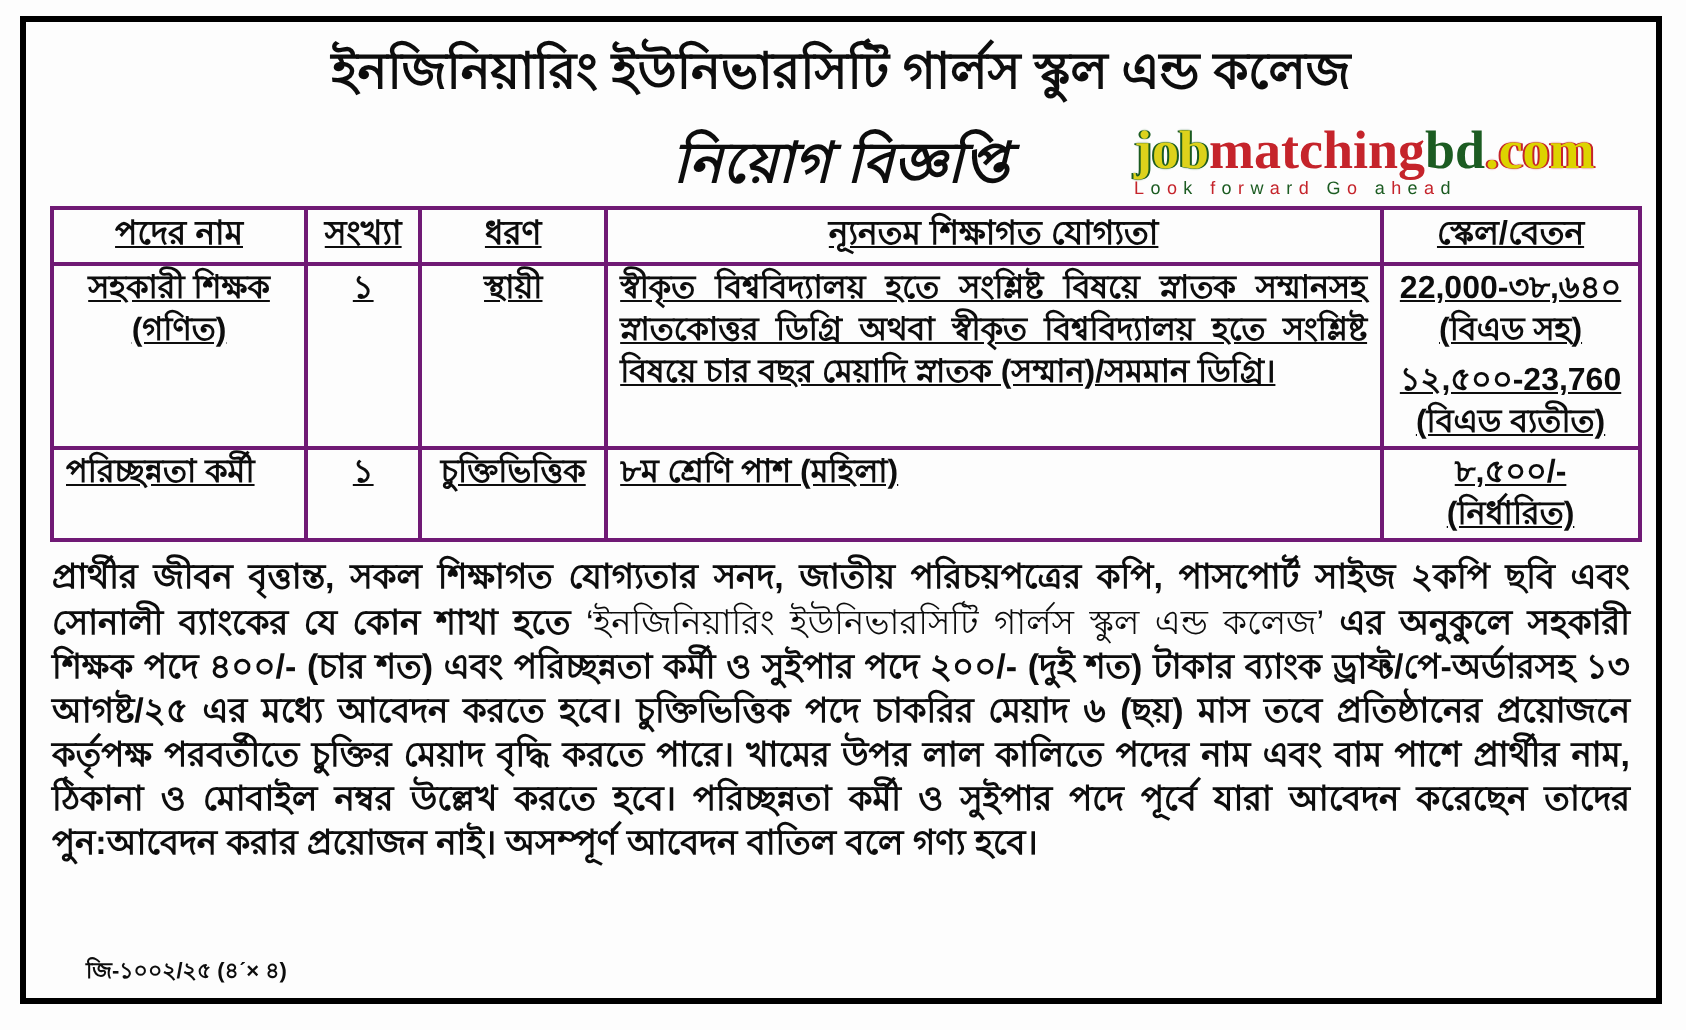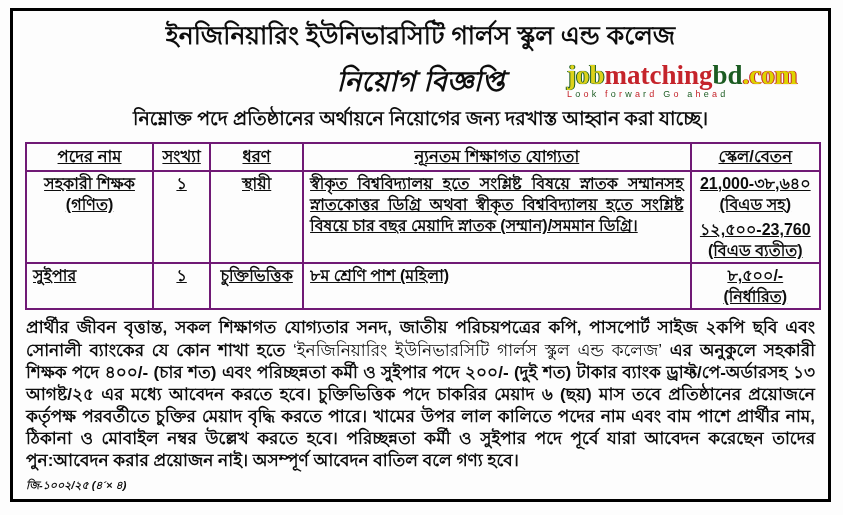--- a/index.html
+++ b/index.html
@@ -31,41 +31,40 @@
   .col-qual  { width:48.8%; }
   .col-sal   { width:16.3%; }
   .th-center, .td-center { text-align:center; }
   .th-left { text-align:center; }
   .qual-justify { text-align:justify; }
   .sal-cell { text-align:center; font-weight:700; }
   .sal-cell .sal-gap { margin-top:4px; }
 
   .body-text { font-size:17px; font-weight:600; text-align:justify; line-height:1.3; margin:7px 1px 0; }
   .body-highlight { font-weight:400; }
-  .ref { position:absolute; left:13px; bottom:3px; font-size:11px; font-weight:600;font-style:italic; }
+  .ref { position:absolute; left:30px; bottom:3px; font-size:11px; font-weight:600; }
 </style>
 </head>
 <body>
 
 <div class="page">
   <div class="frame">
 
     <div class="org-name">ইনজিনিয়ারিং ইউনিভারসিটি গার্লস স্কুল এন্ড কলেজ</div>
 
     <div class="notice-row">
       <div class="notice-title">নিয়োগ বিজ্ঞপ্তি</div>
       <div class="logo">
         <div class="logo-main">
           <span class="lg-job">job</span><span class="lg-match">matching</span><span class="lg-bd">bd</span><span class="lg-com">.com</span>
         </div>
         <div class="logo-tagline"><span style="color:#c5242b">L</span><span style="color:#1c5c22">o</span><span style="color:#c5242b">o</span><span style="color:#1c5c22">k</span>&nbsp;<span style="color:#c5242b">f</span><span style="color:#1c5c22">o</span><span style="color:#c5242b">r</span><span style="color:#1c5c22">w</span><span style="color:#c5242b">a</span><span style="color:#1c5c22">r</span><span style="color:#c5242b">d</span>&nbsp;<span style="color:#1c5c22">G</span><span style="color:#c5242b">o</span>&nbsp;<span style="color:#1c5c22">a</span><span style="color:#c5242b">h</span><span style="color:#1c5c22">e</span><span style="color:#c5242b">a</span><span style="color:#1c5c22">d</span></div>
       </div>
     </div>
 
-    <div class="intro"><span>নিম্নোক্ত পদে প্রতিষ্ঠানের অর্থায়নে নিয়োগের জন্য দরখাস্ত আহ্বান করা যাচ্ছে।</span></div>
 
     <table class="jobs">
       <colgroup>
         <col class="col-post">
           <col class="col-count">
           <col class="col-type">
           <col class="col-qual">
           <col class="col-sal">
       </colgroup>
       <thead>
@@ -77,28 +76,28 @@
           <th class="th-left">স্কেল/বেতন</th>
         </tr>
       </thead>
       <tbody>
         <tr>
           <td class="td-center">সহকারী শিক্ষক (গণিত)</td>
           <td class="td-center">১</td>
           <td class="td-center">স্থায়ী</td>
           <td class="qual-justify">স্বীকৃত বিশ্ববিদ্যালয় হতে সংশ্লিষ্ট বিষয়ে স্নাতক সম্মানসহ স্নাতকোত্তর ডিগ্রি অথবা স্বীকৃত বিশ্ববিদ্যালয় হতে সংশ্লিষ্ট বিষয়ে চার বছর মেয়াদি স্নাতক (সম্মান)/সমমান ডিগ্রি।</td>
           <td class="sal-cell">
-            <div>21,000-৩৮,৬৪০</div>
+            <div>22,000-৩৮,৬৪০</div>
             <div>(বিএড সহ)</div>
             <div class="sal-gap">১২,৫০০-23,760</div>
             <div>(বিএড ব্যতীত)</div>
           </td>
         </tr>
         <tr>
-          <td>সুইপার</td>
+          <td>পরিচ্ছন্নতা কর্মী</td>
           <td class="td-center">১</td>
           <td class="td-center">চুক্তিভিত্তিক</td>
           <td>৮ম শ্রেণি পাশ (মহিলা)</td>
           <td class="sal-cell">৮,৫০০/- (নির্ধারিত)</td>
         </tr>
       </tbody>
     </table>
 
     <div class="body-text">
       <span>প্রার্থীর জীবন বৃত্তান্ত, সকল শিক্ষাগত যোগ্যতার সনদ, জাতীয় পরিচয়পত্রের কপি, পাসপোর্ট সাইজ ২কপি ছবি এবং সোনালী ব্যাংকের যে কোন শাখা হতে </span><span class="body-highlight">‘ইনজিনিয়ারিং ইউনিভারসিটি গার্লস স্কুল এন্ড কলেজ’</span><span> এর অনুকুলে সহকারী শিক্ষক পদে ৪০০/- (চার শত) এবং পরিচ্ছন্নতা কর্মী ও সুইপার পদে ২০০/- (দুই শত) টাকার ব্যাংক ড্রাফ্ট/পে-অর্ডারসহ ১৩ আগষ্ট/২৫ এর মধ্যে আবেদন  করতে হবে। চুক্তিভিত্তিক পদে চাকরির মেয়াদ ৬ (ছয়) মাস তবে প্রতিষ্ঠানের প্রয়োজনে কর্তৃপক্ষ পরবর্তীতে চুক্তির মেয়াদ বৃদ্ধি করতে পারে। খামের উপর লাল কালিতে পদের নাম এবং বাম পাশে প্রার্থীর নাম, ঠিকানা ও মোবাইল নম্বর উল্লেখ করতে হবে। পরিচ্ছন্নতা কর্মী ও সুইপার পদে পূর্বে যারা আবেদন করেছেন তাদের পুন:আবেদন করার প্রয়োজন নাই। অসম্পূর্ণ আবেদন বাতিল বলে গণ্য হবে।</span>

